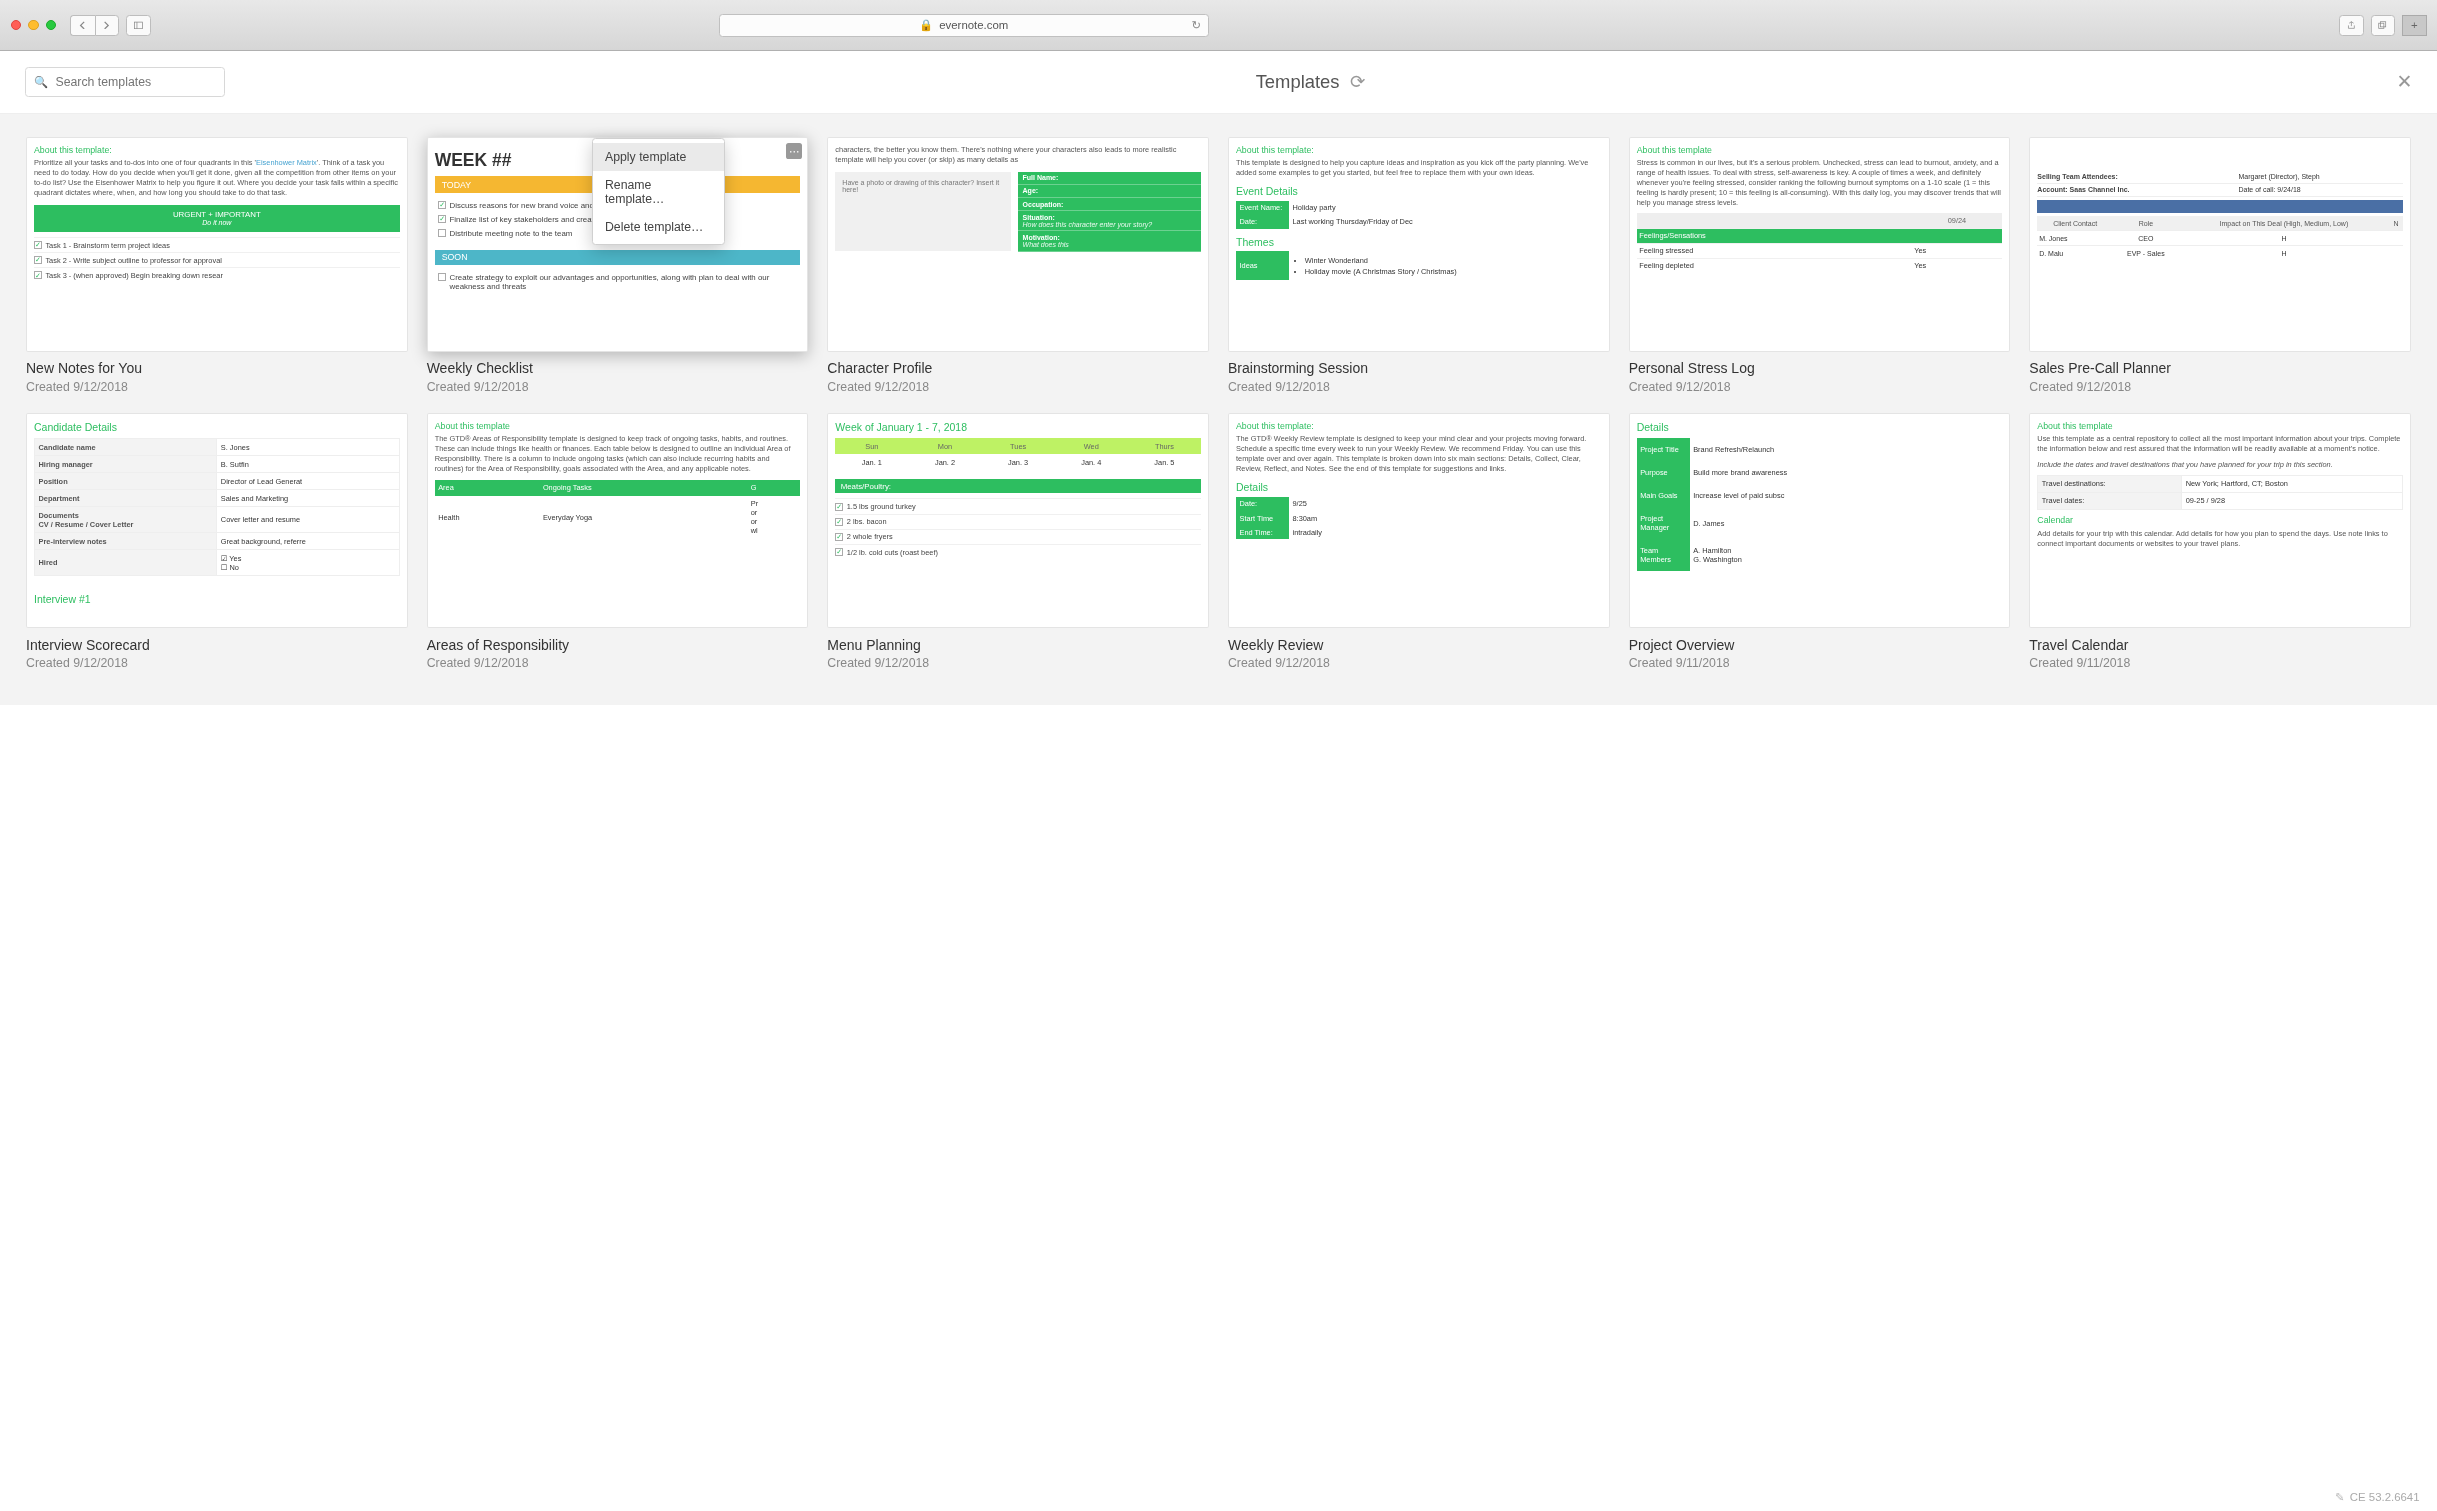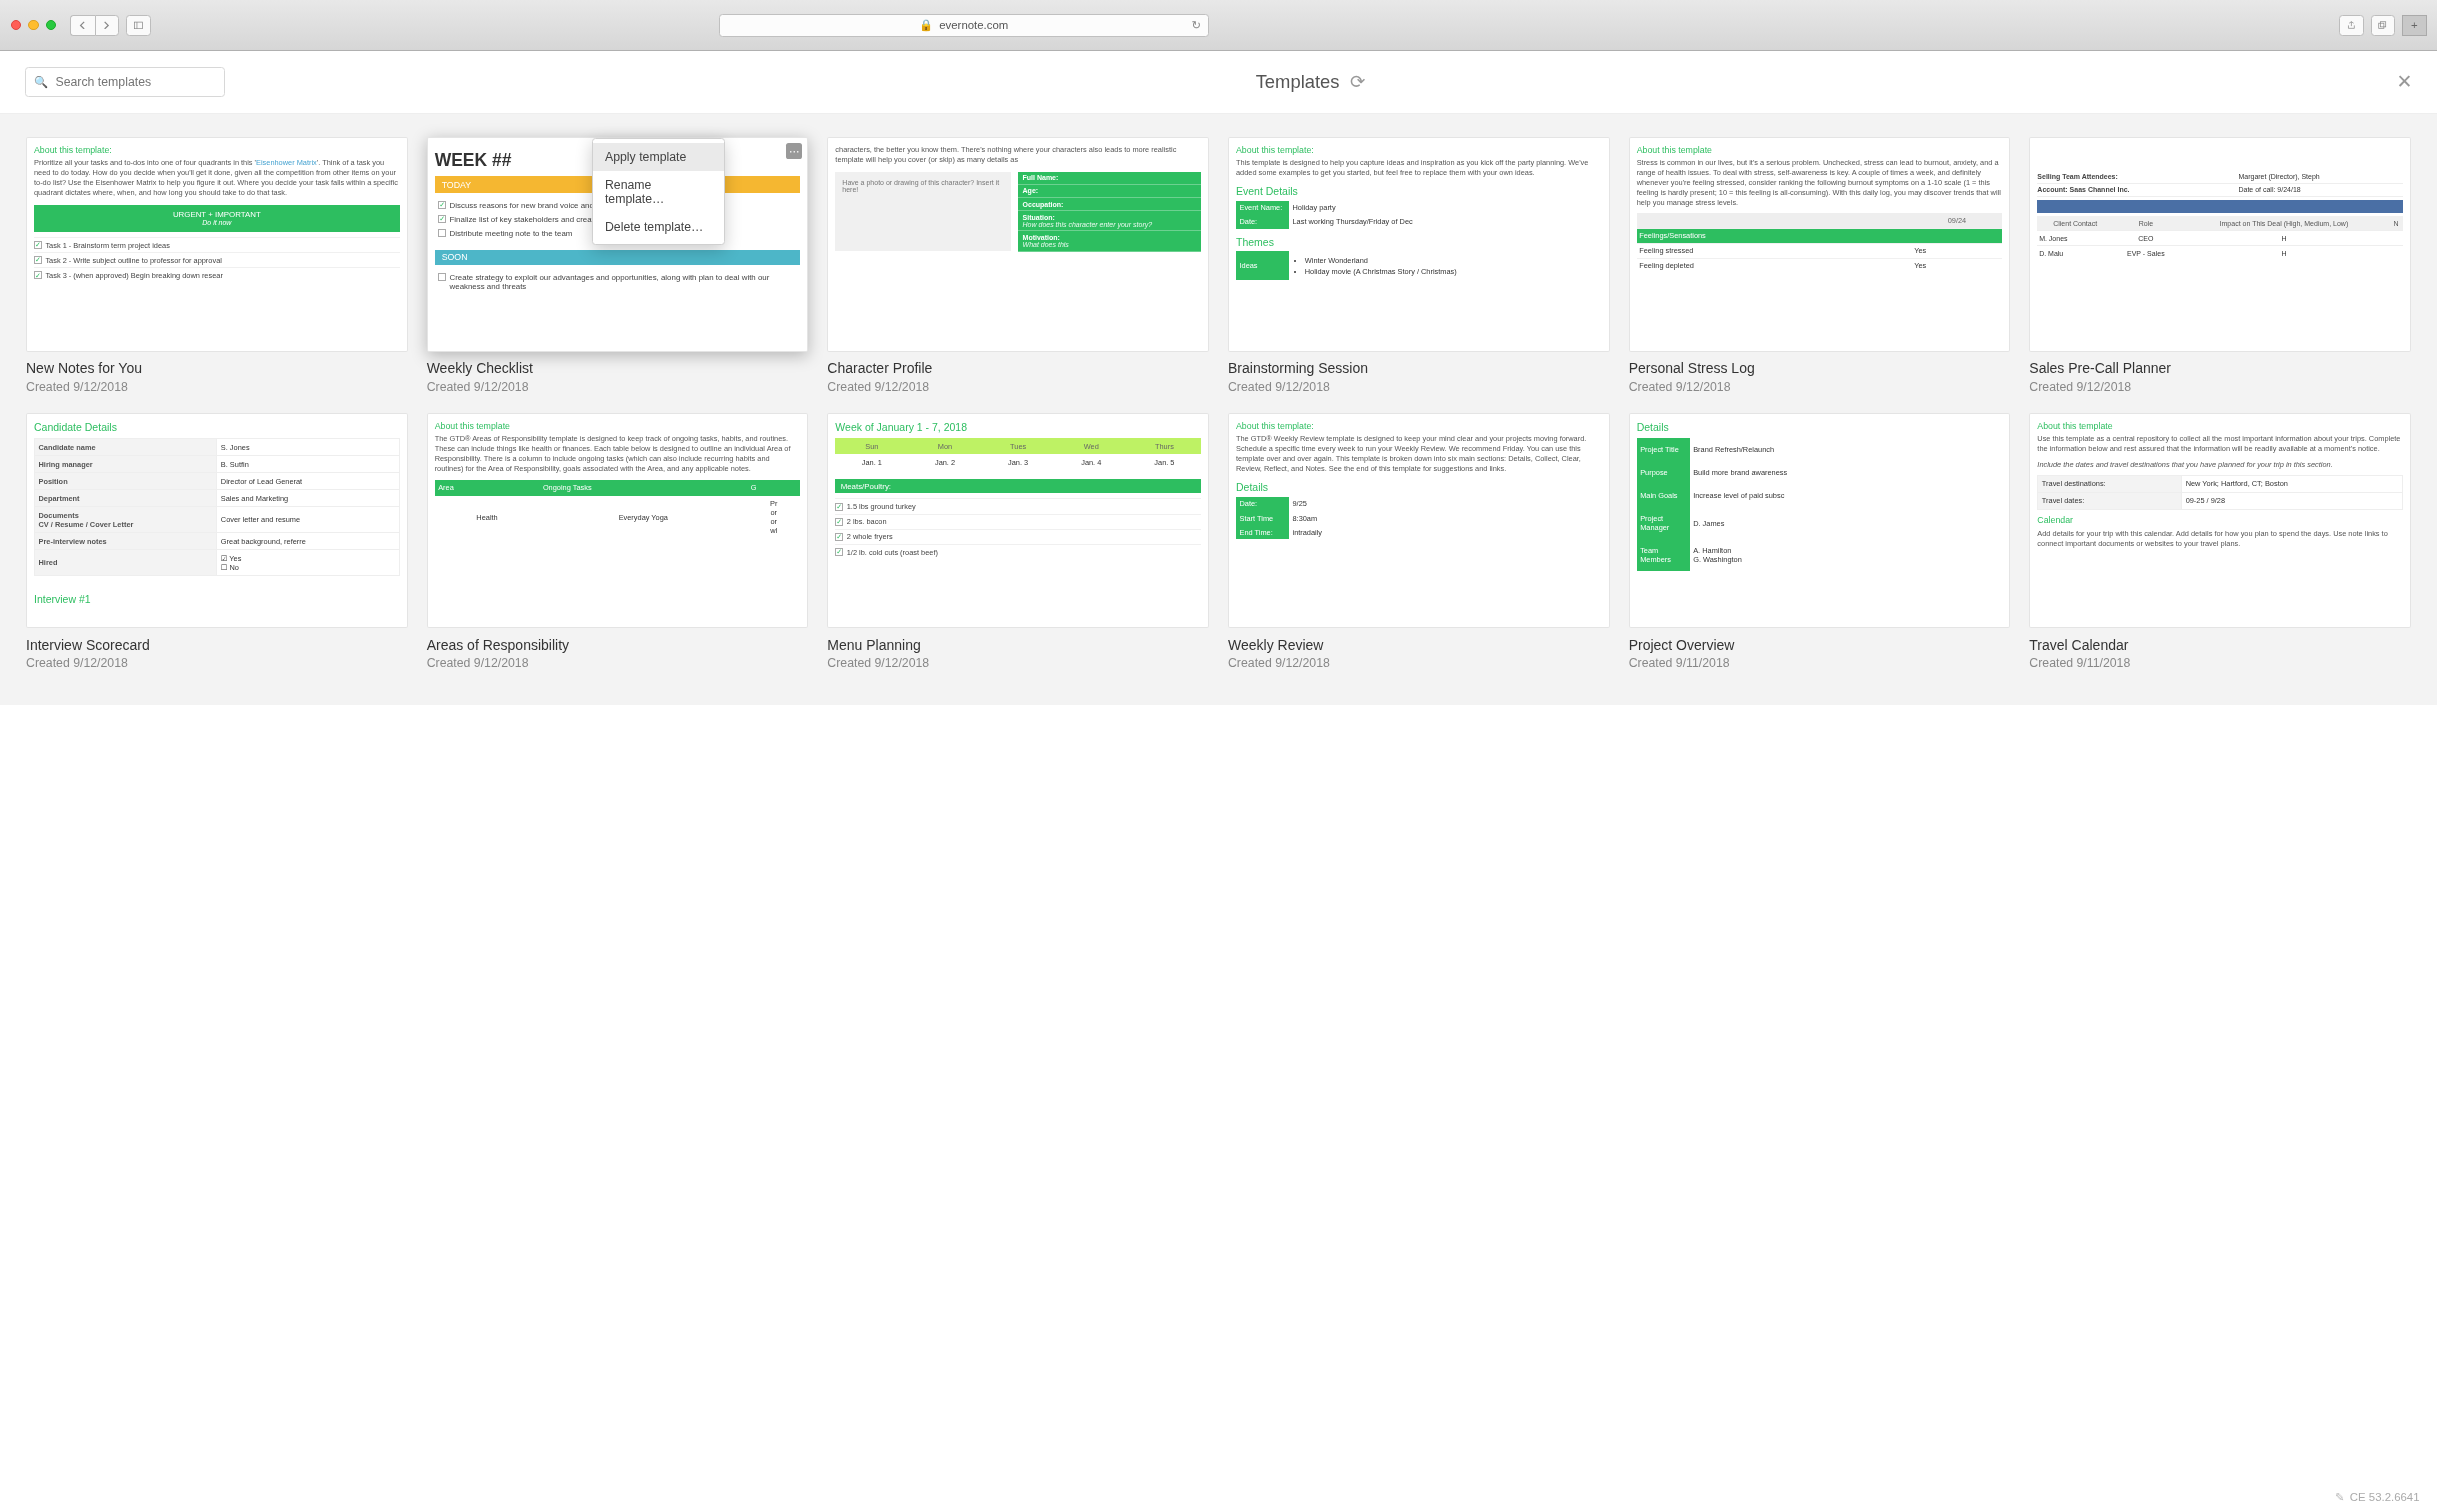--- a/index.html
+++ b/index.html
@@ -90,21 +90,21 @@
 
 
 .cd-h{color:#2dbe60;font-size:10.5px;margin-bottom:5.3px;}
 .cd-tbl{width:100%;border-collapse:collapse;font-size:7.4px;}
 .cd-tbl td{padding:3.5px;border:0.9px solid #eee;}
 .cd-tbl td:first-child{background:#f3f3f3;font-weight:bold;color:#555;width:50%;}
 
 
 .ar-tbl{width:100%;border-collapse:collapse;font-size:7.4px;margin-top:5.3px;}
 .ar-tbl th{background:#2dbe60;color:#fff;padding:3.5px;font-weight:normal;text-align:left;}
-.ar-tbl td{padding:3.5px;text-align:center;}
+.ar-tbl td{padding:3.5px;}
 
 
 .mp-week{color:#2dbe60;font-size:10.5px;margin-bottom:5.3px;}
 .mp-days{width:100%;border-collapse:collapse;font-size:7.4px;}
 .mp-days th{background:#bef264;padding:3.5px;color:#666;font-weight:normal;}
 .mp-days td{padding:3.5px;text-align:center;}
 .mp-meats{background:#2dbe60;color:#fff;padding:2.6px 5.3px;font-size:7.9px;margin-top:8.8px;}
 
 
 .po-h{color:#2dbe60;font-size:10.5px;margin-bottom:5.3px;}

